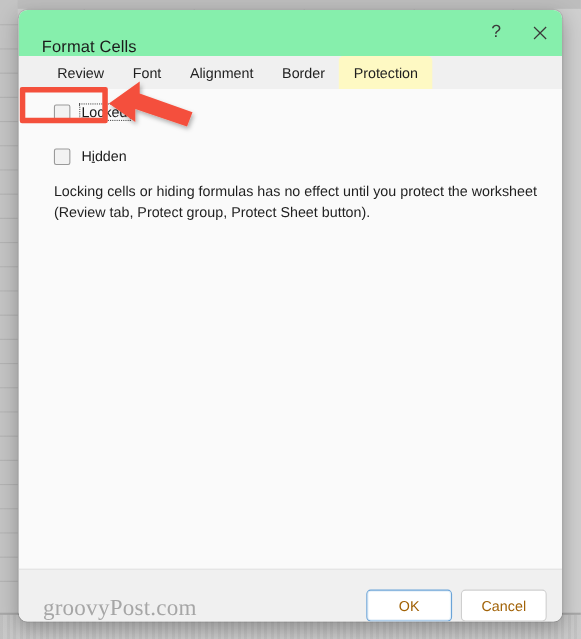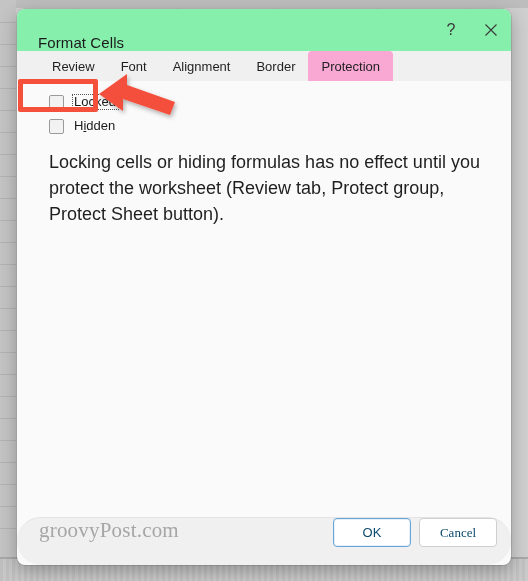--- a/index.html
+++ b/index.html
@@ -129,37 +129,37 @@
     display: flex;
     align-items: center;
     padding: 0 13px;
     font-size: 13px;
     color: #1f1f1f;
     cursor: default;
     white-space: nowrap;
     border-radius: 4px 4px 0 0;
   }
   .tab.active {
-    background: #f9a8d4;
+    background: #fef9c3;
   }
 
   
   .body {
     flex: 1 1 auto;
     background: #fafafa;
     position: relative;
     padding: 10px 20px 0 20px;
   }
   .checkrow {
     display: flex;
     align-items: center;
     height: 22px;
     margin-left: 12px;
   }
-  .checkrow + .checkrow { margin-top: 2px; align-items: center; }
+  .checkrow + .checkrow { margin-top: 18px; align-items: center; }
   .cb {
     width: 13px;
     height: 13px;
     border: 1px solid #9a9a9a;
     background: #f2f2f2;
     border-radius: 2px;
     flex: 0 0 auto;
   }
   .cb-label {
     font-size: 13px;
@@ -169,64 +169,63 @@
     line-height: 1.15;
   }
   .cb-label u { text-underline-offset: 1px; }
   .cb-label.focused {
     border: 1px dotted #555;
     padding: 0px 2px 0px 1px;
   }
   .desc {
     margin-top: 12px;
     margin-left: 12px;
-    font-size: 18px;
+    font-size: 13px;
     color: #1f1f1f;
     line-height: 1.45;
     max-width: 444px;
   }
 
   
   .footer {
     flex: 0 0 auto;
     height: 47px;
     background: #f0f0f0;
     border-top: 1px solid #e3e3e3;
     display: flex;
-    align-items: flex-start;
+    align-items: flex-end;
     padding: 0 14px 0 22px;
     position: relative;
-    border-radius: 24px;
   }
   .watermark {
     font-family: "Liberation Serif", serif;
     font-size: 21px;
     color: #a6a6a6;
     letter-spacing: .2px;
   }
   .footer-spacer { flex: 1 1 auto; }
   .btn {
     width: 76px;
     height: 27px;
     background: #ffffff;
     border: 1px solid #cfcfcf;
     border-radius: 4px;
     font-size: 13px;
-    color: #0c4a6e;
+    color: #a16207;
     font-family: "Liberation Sans", sans-serif;
     display: flex;
     align-items: center;
     justify-content: center;
     cursor: default;
   }
   .btn.default {
     border: 1px solid #6ba4d8;
     box-shadow: 0 0 0 1px rgba(107,164,216,.18) inset;
   }
-  .btn + .btn { margin-left: 8px; font-family: Liberation Serif, serif; }
+  .btn + .btn { margin-left: 8px; }
 
   
   #annotation {
     position: absolute;
     inset: 0;
     pointer-events: none;
   }
   .hl-rect {
     position: absolute;
     left: 18px;

